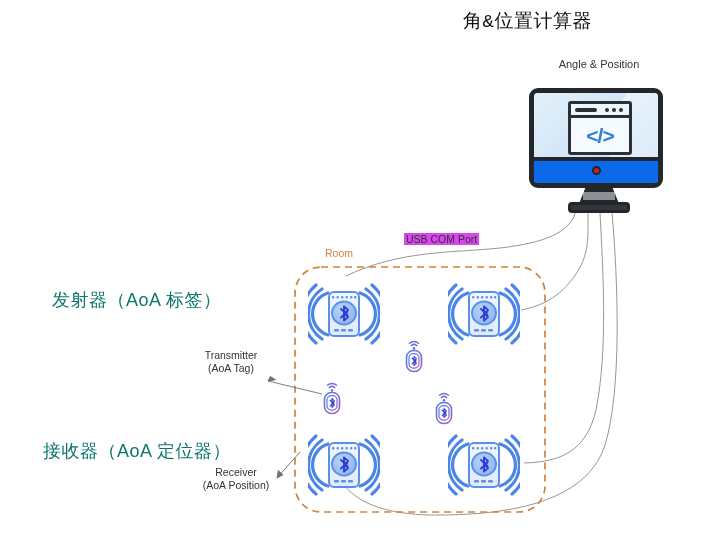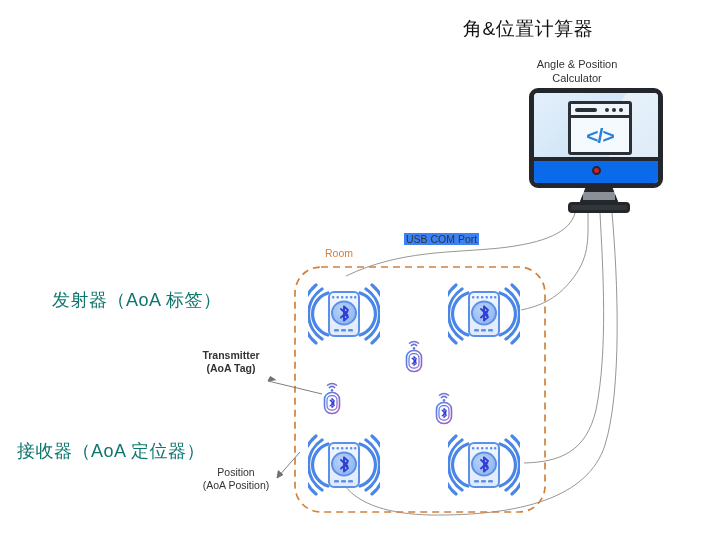--- a/index.html
+++ b/index.html
@@ -7,21 +7,21 @@
        font-family:"Liberation Sans","DejaVu Sans",sans-serif;color:#1f1f1f;}
   .abs{position:absolute;}
   #canvas{position:absolute;left:0;top:0;width:720px;height:536px;}
 
   
   .cn-title{font-size:19px;color:#111;white-space:nowrap;letter-spacing:.5px;}
   .cn-side{font-size:18px;color:#0f766e;white-space:nowrap;letter-spacing:.5px;}
   .en-label{font-size:11px;color:#333;text-align:center;line-height:14px;white-space:nowrap;}
   .en-small{font-size:10.5px;color:#333;text-align:center;line-height:13px;white-space:nowrap;}
   .room-label{font-size:10.5px;color:#d2813a;white-space:nowrap;padding-left:22px;}
-  .usb-label{font-size:10.5px;color:#333;white-space:nowrap;background:#3b82f6;padding:0 2px;}
+  .usb-label{font-size:10.5px;color:#333;white-space:nowrap;background:#d946ef;padding:0 2px;}
 
   
   #monitor{left:529px;top:88px;width:140px;height:125px;}
   .mon-body{position:absolute;left:0;top:0;width:134px;height:100px;
             border:5px solid #23272b;border-radius:9px;background:#dbeaf8;box-sizing:border-box;
             overflow:hidden;}
   .mon-screen{position:absolute;left:0;top:0;right:0;height:68px;
               background:linear-gradient(135deg,#e3f0fb 0%,#cfe4f6 60%,#c3dcf3 100%);}
   .mon-glare{position:absolute;right:-14px;top:-10px;width:60px;height:90px;
              background:rgba(255,255,255,.45);transform:rotate(22deg);border-radius:40%;}
@@ -145,36 +145,35 @@
       </div>
     </div>
     <div class="mon-bar">
       <span class="mon-dot"></span>
     </div>
   </div>
   <div class="mon-neck"></div>
   <div class="mon-base"></div>
 </div>
 
-<div class="abs cn-title" style="left:463px;top:16px;">角&amp;位置计算器</div>
+<div class="abs cn-title" style="left:463px;top:8px;font-family:Liberation Mono, monospace;">角&amp;位置计算器</div>
 
-<div class="abs en-label" style="left:507px;top:57px;width:140px;">
+<div class="abs en-label" style="left:529px;top:57px;width:140px;">
   <div>Angle &amp; Position</div>
-  <div>Calculator</div>
 </div>
 
 <div class="abs usb-label" style="left:404px;top:233px;">USB COM Port</div>
 
 <div class="abs room-label" style="left:303px;top:247px;">Room</div>
 
 <div class="abs cn-side" style="left:52px;top:288px;">发射器（AoA 标签）</div>
 
-<div class="abs cn-side" style="left:17px;top:439px;">接收器（AoA 定位器）</div>
+<div class="abs cn-side" style="left:43px;top:439px;">接收器（AoA 定位器）</div>
 
-<div class="abs en-small" style="left:185px;top:349px;width:92px;font-weight:bold;">
+<div class="abs en-small" style="left:185px;top:349px;width:92px;">
   <div>Transmitter</div>
   <div>(AoA Tag)</div>
 </div>
 
 <div class="abs en-small" style="left:186px;top:466px;width:100px;">
-  <div>Position</div>
+  <div>Receiver</div>
   <div>(AoA Position)</div>
 </div>
 
 </body></html>

